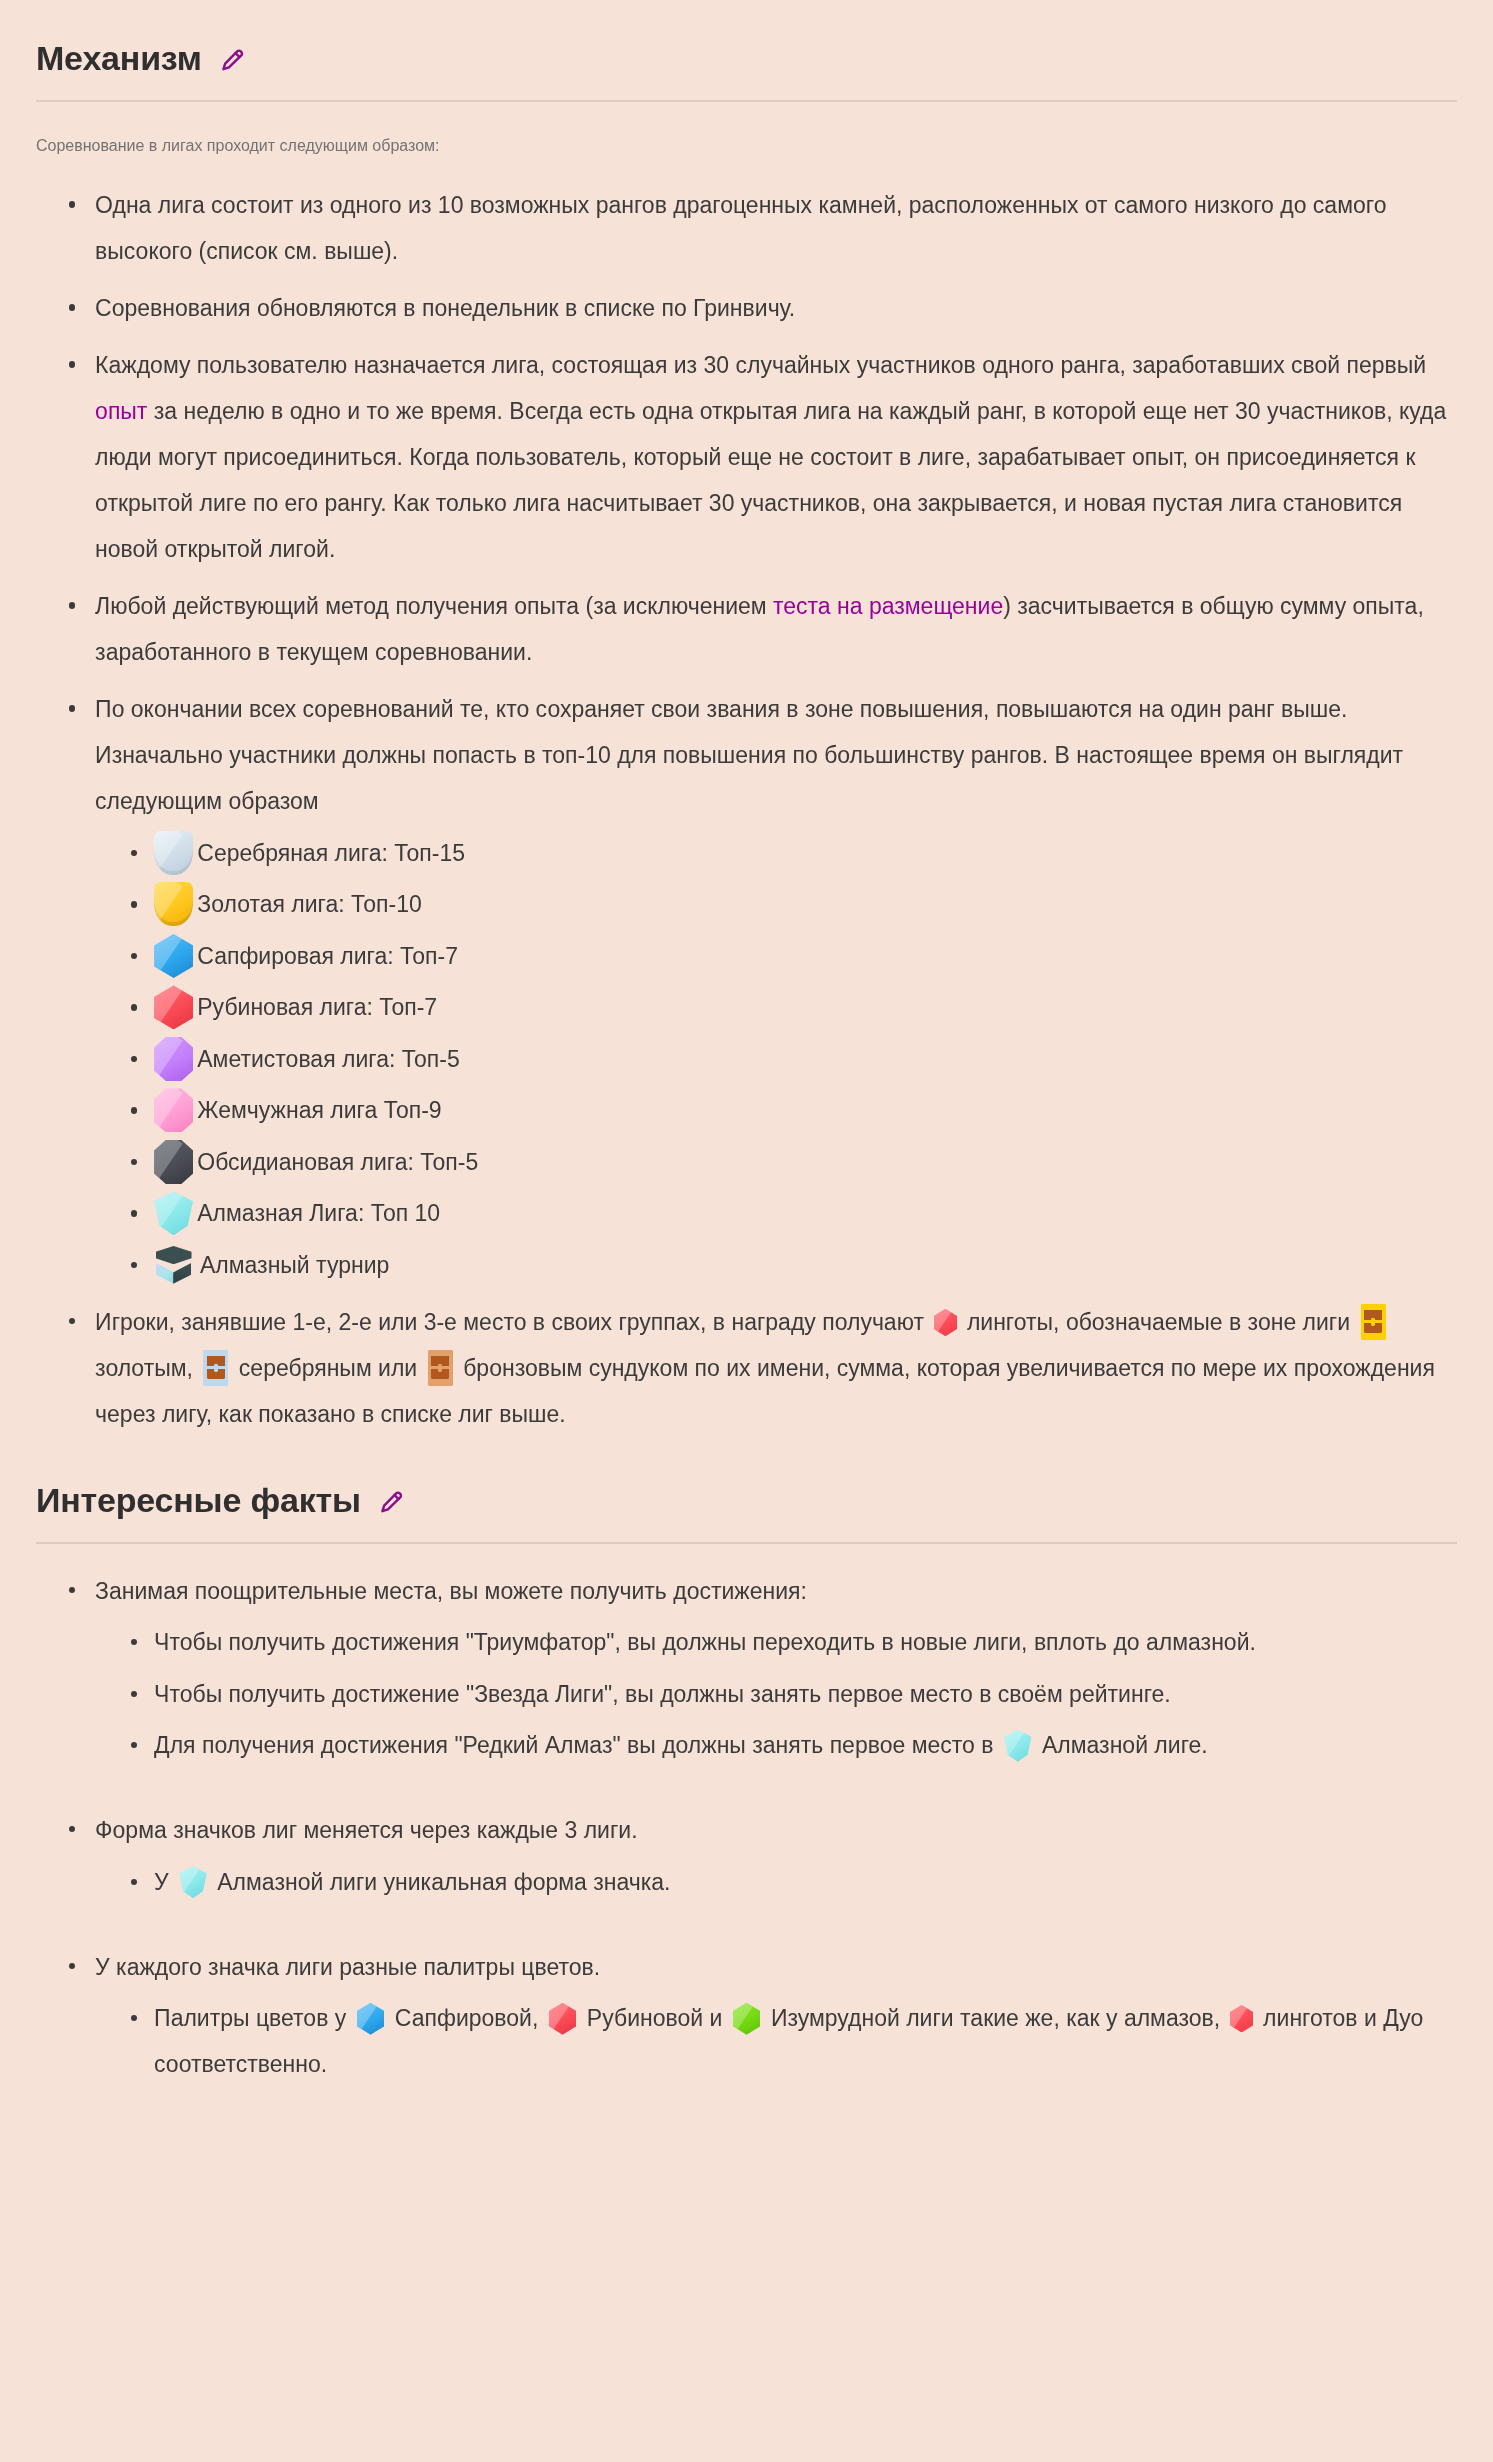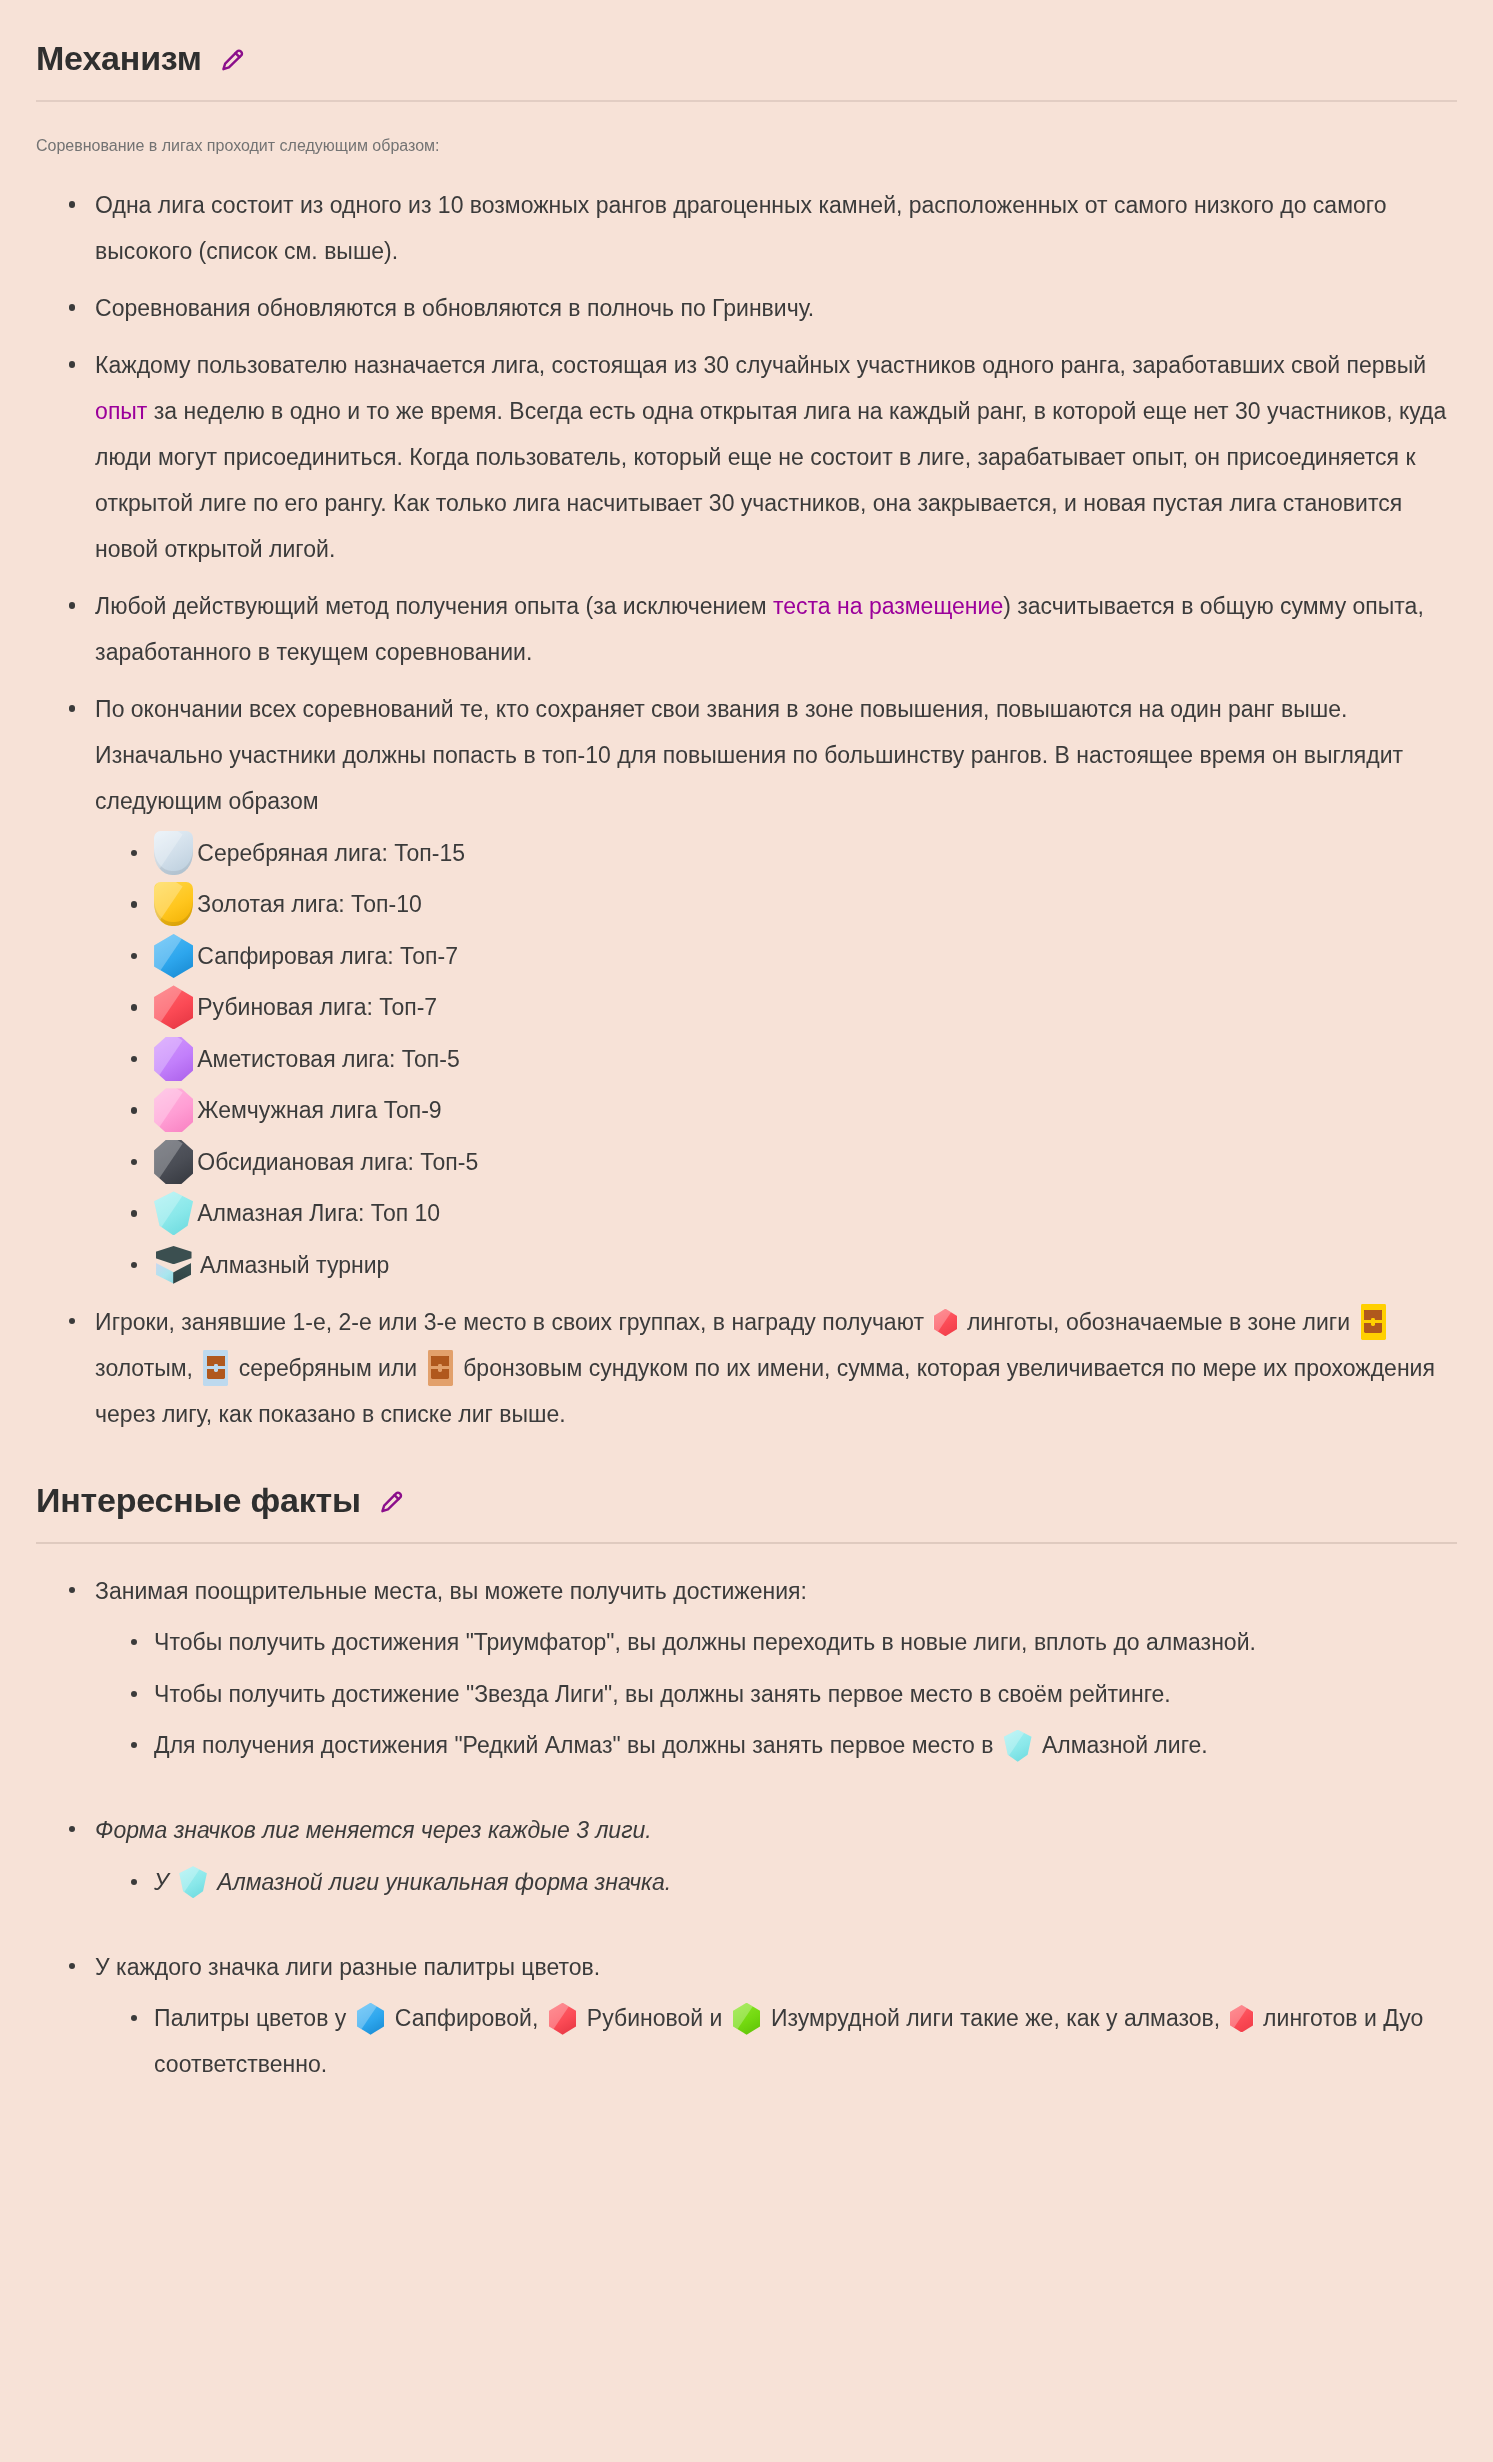--- a/index.html
+++ b/index.html
@@ -252,21 +252,21 @@
 
   <p class="intro">Соревнование в лигах проходит следующим образом:</p>
 
   <ul class="lvl1">
 
     <li>
       <span>Одна лига состоит из одного из 10 возможных рангов драгоценных камней, расположенных от самого низкого до самого высокого (список см. выше).</span>
     </li>
 
     <li>
-      <span>Соревнования обновляются в обновляются в полночь по Гринвичу.</span>
+      <span>Соревнования обновляются в понедельник в списке по Гринвичу.</span>
     </li>
 
     <li>
       <span>Каждому пользователю назначается лига, состоящая из 30 случайных участников одного ранга, заработавших свой первый </span><a class="lnk" href="#">опыт</a><span> за неделю в одно и то же время. Всегда есть одна открытая лига на каждый ранг, в которой еще нет 30 участников, куда люди могут присоединиться. Когда пользователь, который еще не состоит в лиге, зарабатывает опыт, он присоединяется к открытой лиге по его рангу. Как только лига насчитывает 30 участников, она закрывается, и новая пустая лига становится новой открытой лигой.</span>
     </li>
 
     <li>
       <span>Любой действующий метод получения опыта (за исключением </span><a class="lnk" href="#">теста на размещение</a><span>) засчитывается в общую сумму опыта, заработанного в текущем соревновании.</span>
     </li>
 
@@ -390,21 +390,21 @@
         </li>
         <li>
           <span>Чтобы получить достижение "Звезда Лиги", вы должны занять первое место в своём рейтинге.</span>
         </li>
         <li>
           <span>Для получения достижения "Редкий Алмаз" вы должны занять первое место в </span><span class="gem inline"><span class="shape sh-dia" style="background:linear-gradient(150deg,#a9f2f3 0%,#8ae8ea 55%,#68d8dd 100%);"></span></span><span> Алмазной лиге.</span>
         </li>
       </ul>
     </li>
 
-    <li class="fact-gap-holder" style="margin-top:39px;font-style:italic;">
+    <li class="fact-gap-holder" style="margin-top:39px;">
       <span>Форма значков лиг меняется через каждые 3 лиги.</span>
       <ul class="lvl2">
         <li>
           <span>У </span><span class="gem inline"><span class="shape sh-dia" style="background:linear-gradient(150deg,#a9f2f3 0%,#8ae8ea 55%,#68d8dd 100%);"></span></span><span> Алмазной лиги уникальная форма значка.</span>
         </li>
       </ul>
     </li>
 
     <li style="margin-top:39px;">
       <span>У каждого значка лиги разные палитры цветов.</span>

